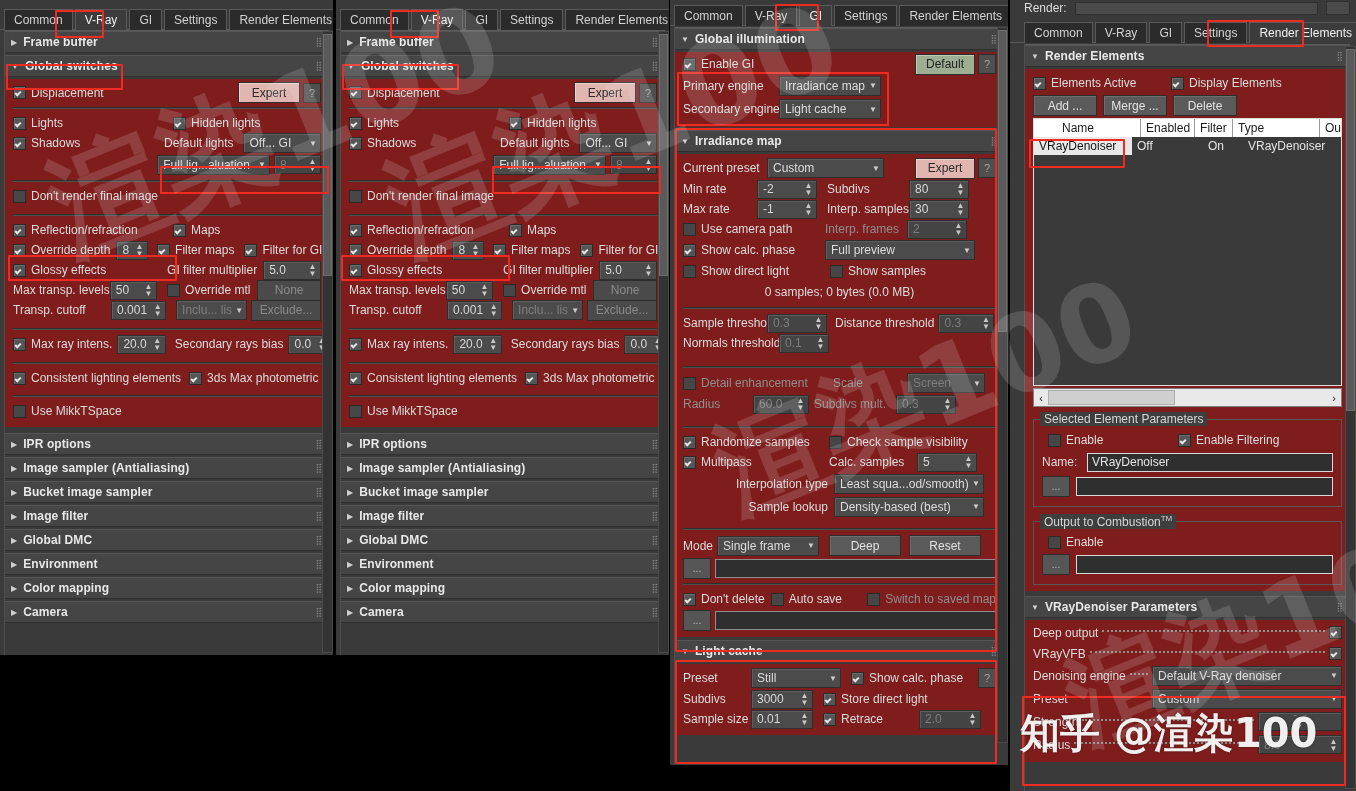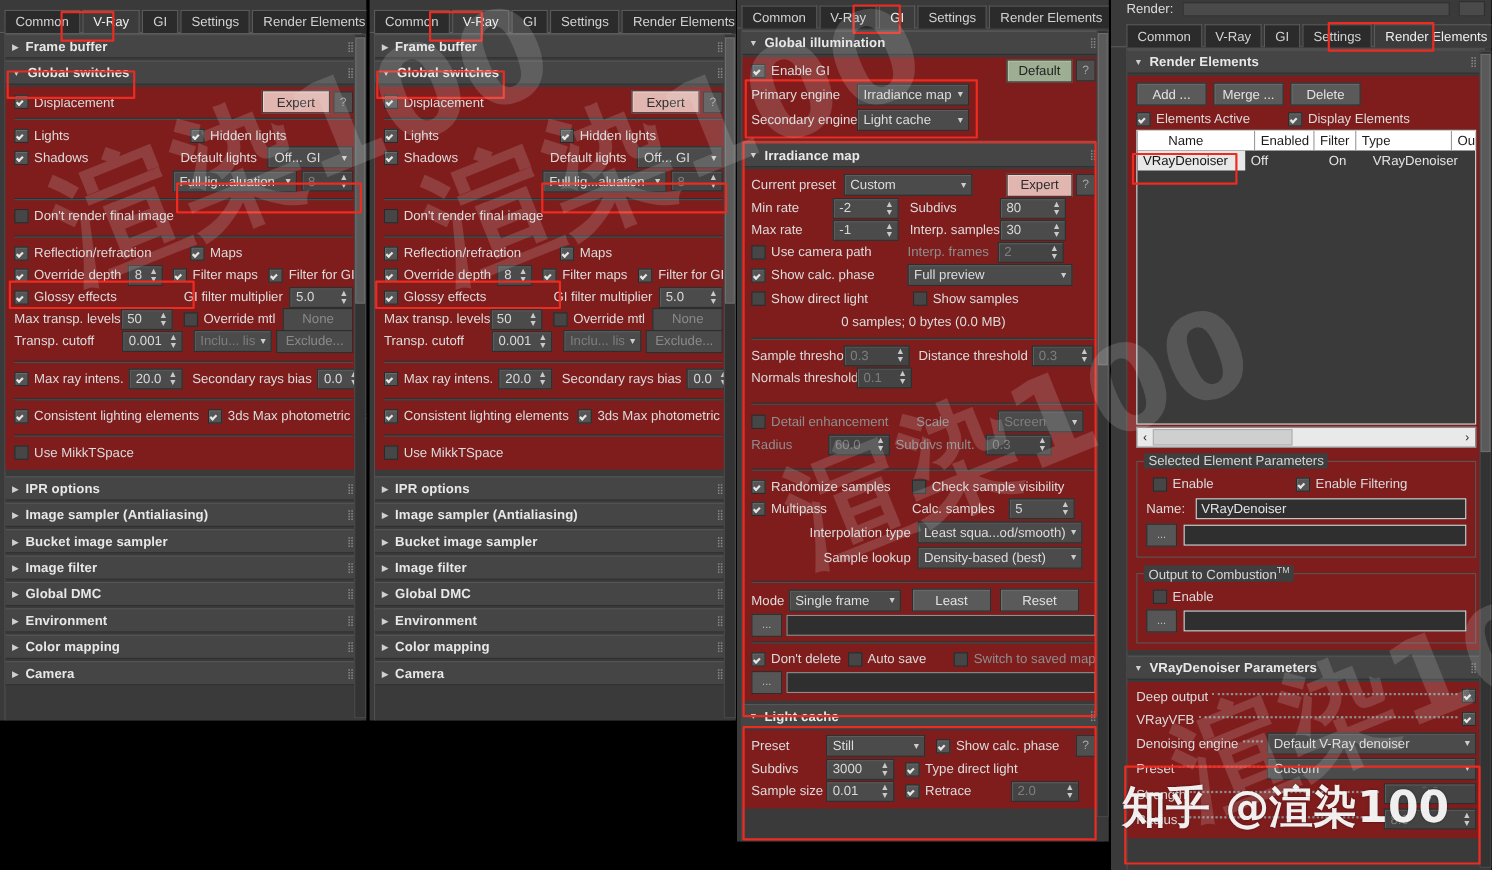--- a/index.html
+++ b/index.html
@@ -782,21 +782,21 @@
         </div>
 
         <div class="sep" style="margin-top:10px;"></div>
 
         <div class="row" style="height:23px;">
           <span class="lbl" style="width:34px;">Mode</span>
           <span class="drop" style="width:100px;">
             <span class="v">Single frame</span>
             <span class="c">▼</span>
           </span>
-          <span class="btn" style="width:70px;margin-left:10px;">Least</span>
+          <span class="btn" style="width:70px;margin-left:10px;">Deep</span>
           <span class="btn" style="width:70px;margin-left:8px;">Reset</span>
         </div>
 
         <div class="row" style="height:22px;">
           <span class="dots">...</span>
           <span class="txtfield" style="flex:1;margin-left:4px;border:1px solid #8e8e8e;"></span>
         </div>
 
         <div class="sep" style="margin-top:4px;"></div>
 
@@ -841,21 +841,21 @@
           <span class="qmark" style="margin-left:auto;">?</span>
         </div>
         <div class="row">
           <span class="lbl" style="width:68px;">Subdivs</span>
           <span class="spin" style="width:60px;">
             <span class="v">3000</span>
             <span class="ar">▲<br>▼</span>
           </span>
           <span class="chk" style="margin-left:10px;">
             <span class="box on"></span>
-            <span class="lbl">Type direct light</span>
+            <span class="lbl">Store direct light</span>
           </span>
         </div>
         <div class="row">
           <span class="lbl" style="width:68px;">Sample size</span>
           <span class="spin" style="width:60px;">
             <span class="v">0.01</span>
             <span class="ar">▲<br>▼</span>
           </span>
           <span class="chk" style="margin-left:10px;width:96px;">
             <span class="box on"></span>
@@ -897,35 +897,35 @@
 
     <div class="body" style="top:44px;left:14px;right:6px;">
 
       <div class="rollout">
         <span class="arrow">▼</span>
         <span class="rtitle">Render Elements</span>
         <span class="grip">⣿</span>
       </div>
 
       <div class="sect" style="padding-top:4px;">
+        <div class="row">
+          <span class="chk" style="width:138px;">
+            <span class="box on"></span>
+            <span class="lbl">Elements Active</span>
+          </span>
+          <span class="chk">
+            <span class="box on"></span>
+            <span class="lbl">Display Elements</span>
+          </span>
+        </div>
+
         <div class="row" style="height:25px;">
           <span class="btn" style="width:62px;">Add ...</span>
           <span class="btn" style="width:62px;margin-left:6px;">Merge ...</span>
           <span class="btn" style="width:62px;margin-left:6px;">Delete</span>
-        </div>
-
-        <div class="row">
-          <span class="chk" style="width:138px;">
-            <span class="box on"></span>
-            <span class="lbl">Elements Active</span>
-          </span>
-          <span class="chk">
-            <span class="box on"></span>
-            <span class="lbl">Display Elements</span>
-          </span>
         </div>
 
         <div style="border:1px solid #dcdcdc;background:#3a3a3a;height:268px;box-sizing:border-box;overflow:hidden;">
           <div class="listhdr">
             <div style="width:112px;padding-left:28px;">Name</div>
             <div style="width:57px;">Enabled</div>
             <div style="width:40px;">Filter</div>
             <div style="width:92px;">Type</div>
             <div style="flex:1;border-right:none;">Ou</div>
           </div>

